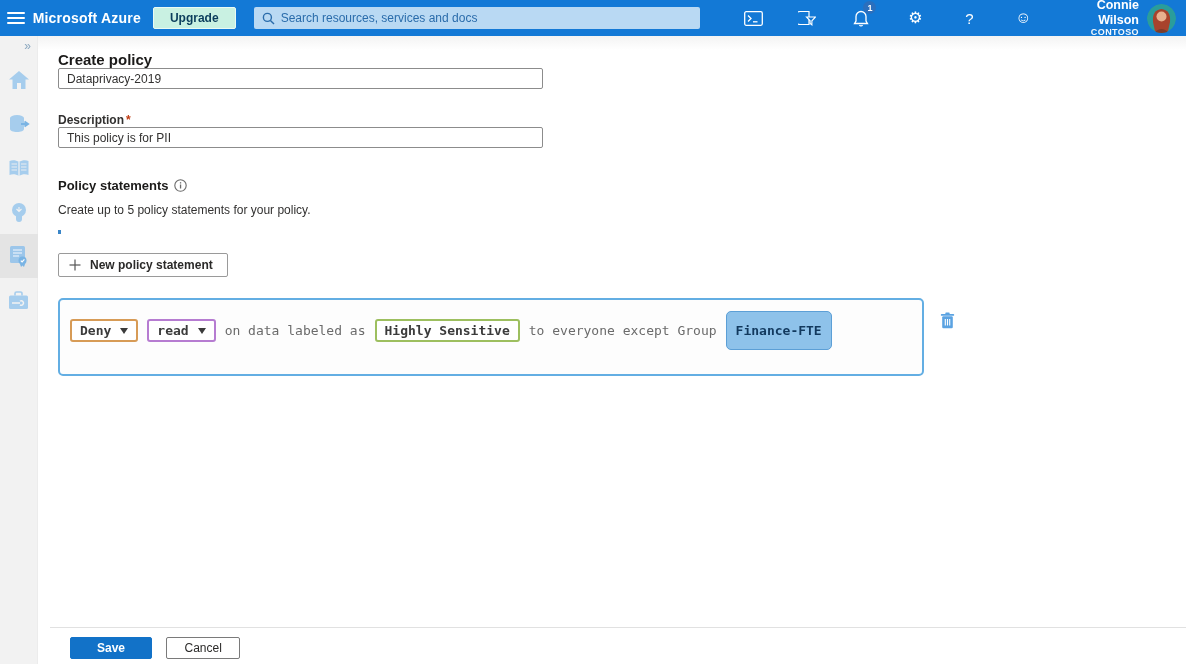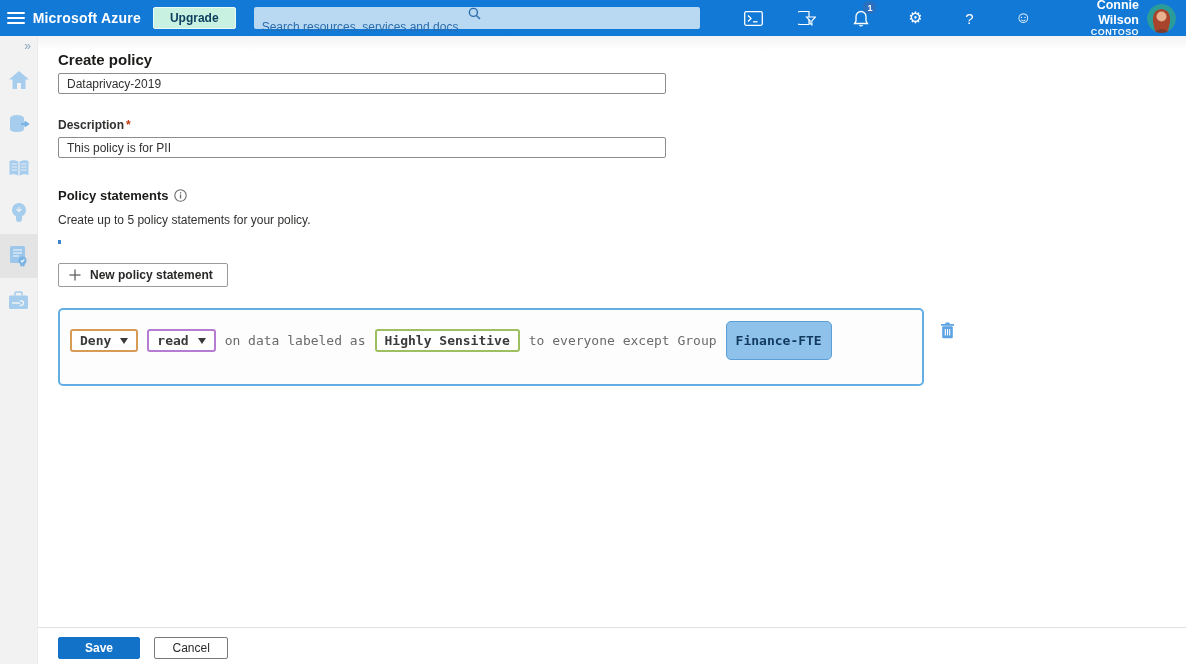--- a/index.html
+++ b/index.html
@@ -10,21 +10,21 @@
   .topbar { height:36px; background:#1379d6; display:flex; align-items:center;
     padding:0 10px 0 0; color:#fff; }
   .hamburger { width:38px; height:36px; display:flex; flex-direction:column;
     justify-content:center; align-items:center; gap:3px; cursor:pointer; }
   .hamburger span { width:18px; height:2px; background:#fff; border-radius:1px; }
   .brand { font-size:14px; font-weight:bold; letter-spacing:.2px; margin-right:12px; white-space:nowrap; }
   .upgrade-btn { background:#c9f1e2; color:#0b3d5c; border:1px solid #eafaf4;
     font-size:12px; font-weight:bold; padding:3px 16px; border-radius:2px; cursor:pointer;
     font-family:"Liberation Sans",sans-serif; }
   .search-wrap { margin-left:18px; width:517px; height:22px; background:#b9d9f3;
-    border-radius:2px; display:flex; align-items:center; padding:0 8px;flex-direction:column; }
+    border-radius:2px; display:flex; align-items:center; padding:0 8px; }
   .search-wrap svg { flex:0 0 auto; margin-right:6px; }
   .search-input { background:transparent; border:none; outline:none; width:100%;
     font-size:12px; color:#16537f; font-family:"Liberation Sans",sans-serif; }
   .search-input::placeholder { color:#2a6cab; opacity:1; }
   .top-icons { display:flex; align-items:center; margin-left:26px; }
   .top-icon { width:30px; height:30px; margin:0 12px; display:flex; align-items:center;
     justify-content:center; position:relative; cursor:pointer; font-size:15px; color:#fff; }
   .glyph16 { font-size:16px; line-height:1; }
   .badge { position:absolute; top:-2px; right:0; background:#2b6fbd; color:#fff;
     font-size:9px; width:13px; height:13px; border-radius:50%; display:flex;
@@ -46,21 +46,21 @@
   .side-item.selected { background:#e4e4e4; }
 
   .content { flex:1; position:relative; background:#fff;
     background-image:linear-gradient(#f3f3f3, #ffffff 14px); }
   .content-inner { padding:15px 0 0 20px; }
 
   .page-title { font-size:15px; font-weight:bold; color:#1b1a19; }
 
   .field-label { margin-top:24px; font-size:12px; font-weight:bold; color:#323130; }
   .req { color:#bf3a10; margin-left:2px; }
-  .text-input { display:block; margin-top:5px; width:608px; height:21px;
+  .text-input { display:block; width:485px; height:21px;
     border:1px solid #8c8c8c; border-radius:2px; padding:0 8px; font-size:12px;
     color:#323130; font-family:"Liberation Sans",sans-serif; outline:none; background:#fff; }
 
   .ps-heading { margin-top:30px; font-size:13px; font-weight:bold; color:#1b1a19;
     display:flex; align-items:center; gap:5px; }
   .ps-subtext { margin-top:10px; font-size:12px; color:#323130; }
 
   .example { margin-top:13px; border-left:3px solid #3a86c8; padding:2px 0 2px 13px; }
   .example-label { font-size:11.5px; font-weight:bold; color:#2b2a29; }
   .example-line { margin-top:6px; font-family:"DejaVu Sans Mono", monospace;
@@ -88,21 +88,21 @@
   .pill-permission  { border:2px solid #b67cd1; }
   .pill-label       { border:2px solid #9dbf5f; cursor:pointer; }
   .chip-group { background:#8ec2ea; border:1px solid #5c9fd6; border-radius:5px;
     padding:11px 9px; font-weight:bold; color:#12395e; cursor:pointer;
     font-family:"DejaVu Sans Mono", monospace; font-size:13px; }
   .caret { width:0; height:0; border-left:4px solid transparent;
     border-right:4px solid transparent; border-top:6px solid #3b3b3b; }
   .trash-btn { margin-left:16px; margin-top:14px; background:none; border:none;
     cursor:pointer; padding:0; }
 
-  .footer { position:absolute; left:0; right:0; bottom:0; height:37px;
+  .footer { position:absolute; left:12px; right:0; bottom:0; height:37px;
     border-top:1px solid #e1e1e1; padding:9px 0 0 20px; background:#fff; }
   .save-btn { background:#1272c8; color:#fff; border:1px solid #1272c8; border-radius:2px;
     font-size:12px; font-weight:bold; padding:3px 26px; cursor:pointer;
     font-family:"Liberation Sans",sans-serif; }
   .cancel-btn { margin-left:10px; background:#fff; color:#2b2a29; border:1px solid #7a7a7a;
     border-radius:2px; font-size:12px; padding:3px 17px; cursor:pointer;
     font-family:"Liberation Sans",sans-serif; }
 </style>
 </head>
 <body>

